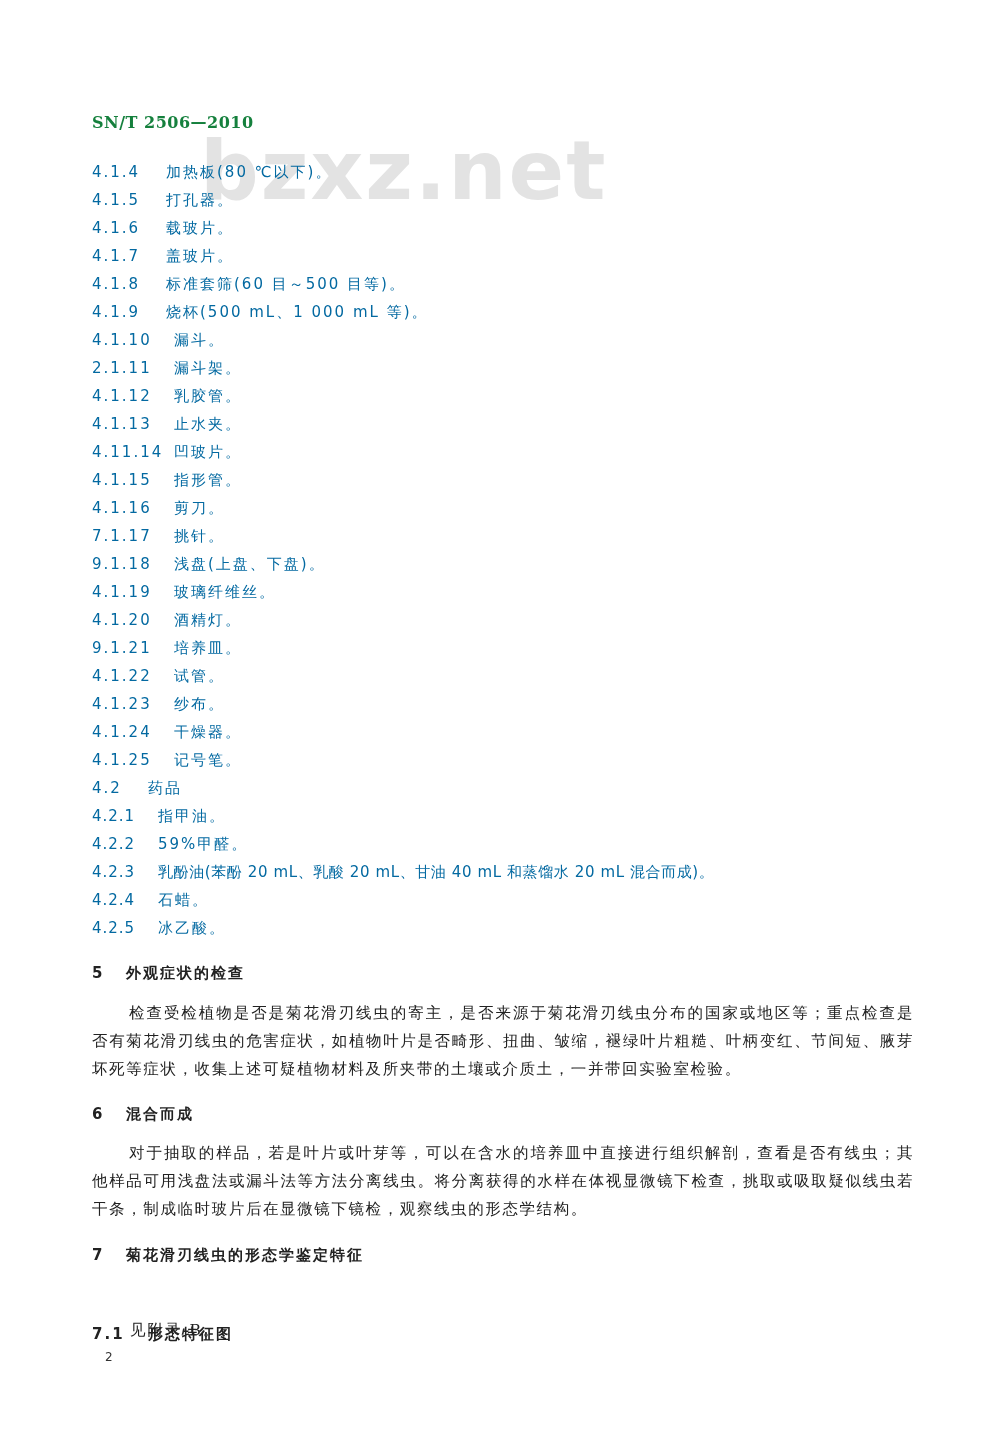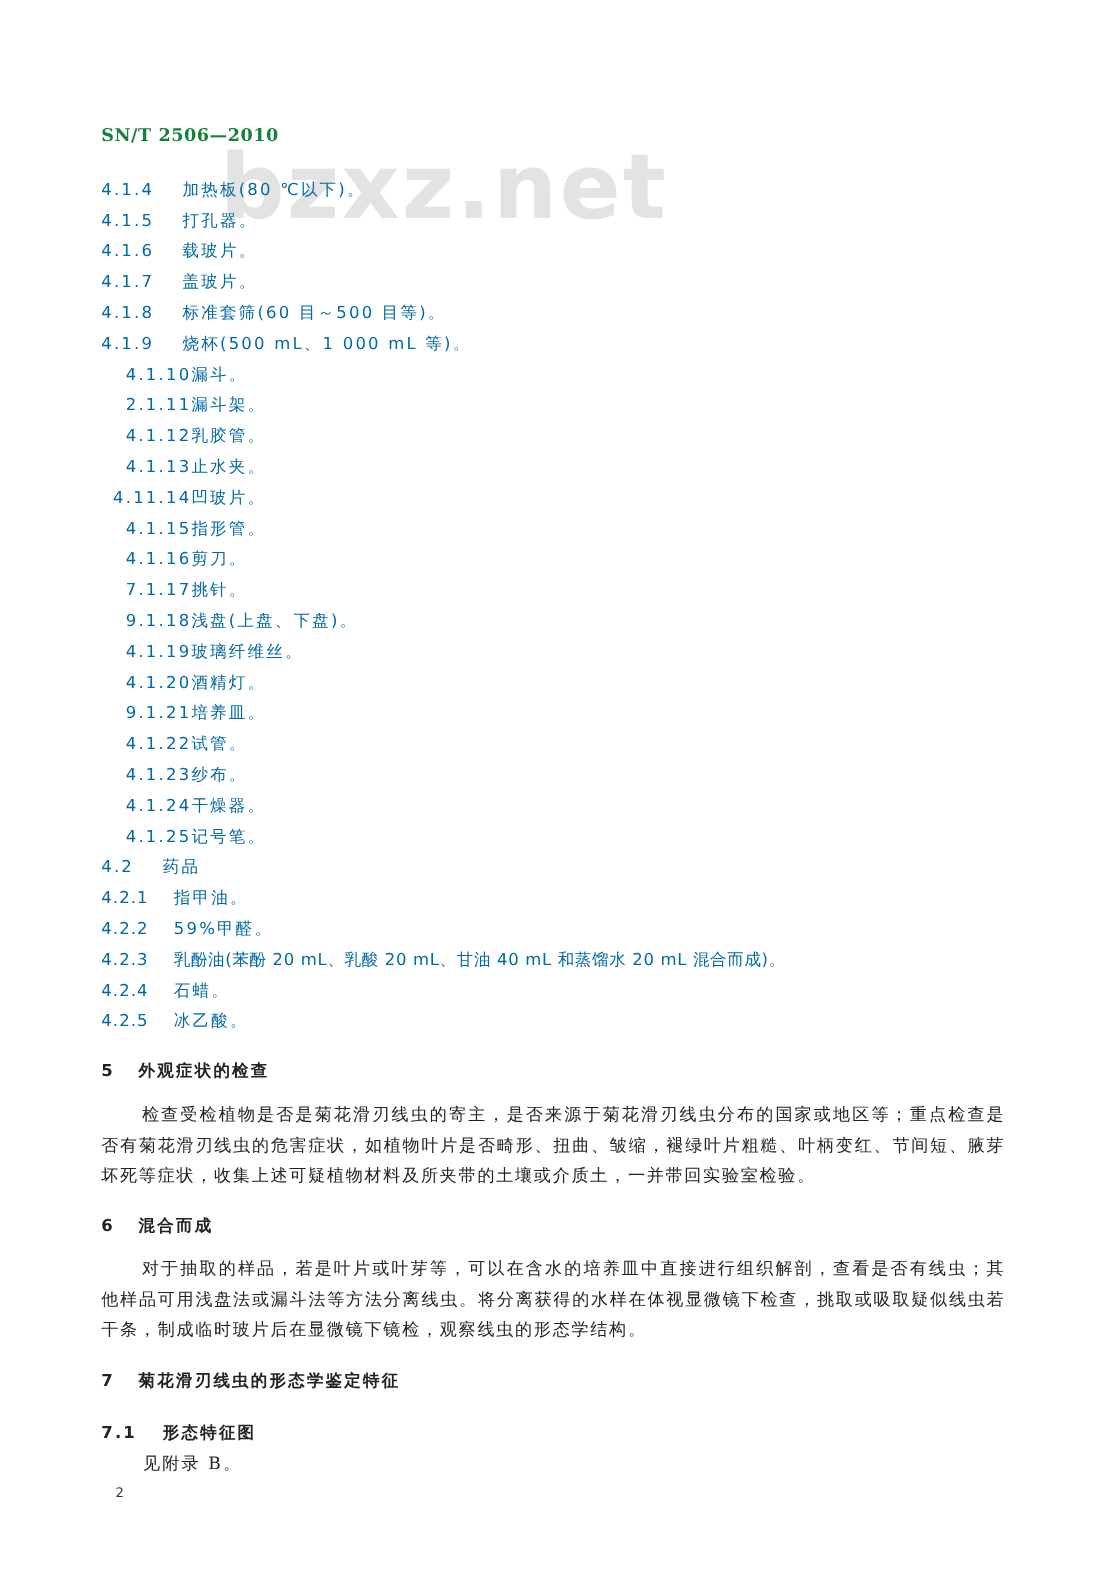--- a/index.html
+++ b/index.html
@@ -47,36 +47,36 @@
       font-size: 15px;
       line-height: 20px;
       white-space: nowrap;
       color: #0369a1;
     }
     .item .num {
       display: inline-block;
       letter-spacing: 2px;
     }
     .item .num.w3 { width: 74px; }
-    .item .num.w4 { width: 82px; text-align: right; }
+    .item .num.w4 { width: 82px; }
     .item .num.w2 { width: 56px; }
     .item .num.w425 { width: 66px; letter-spacing: 1px; }
     .item .txt { letter-spacing: 2px; }
     .section-head {
       position: absolute;
       left: 92px;
       font-size: 15px;
       font-weight: bold;
       line-height: 20px;
       white-space: nowrap;
       letter-spacing: 2px;
       color: #222;
     }
     .section-head .num { display: inline-block; width: 34px; }
-    .section-head .num.sub { width: 56px; }
+    .section-head .num.sub { width: 56px; margin-top: 32px; }
     .para {
       position: absolute;
       left: 92px;
       width: 822px;
       font-family: "DejaVu Serif", serif;
       font-size: 15.5px;
       line-height: 28px;
       text-indent: 37px;
       text-align: justify;
       text-align-last: left;

